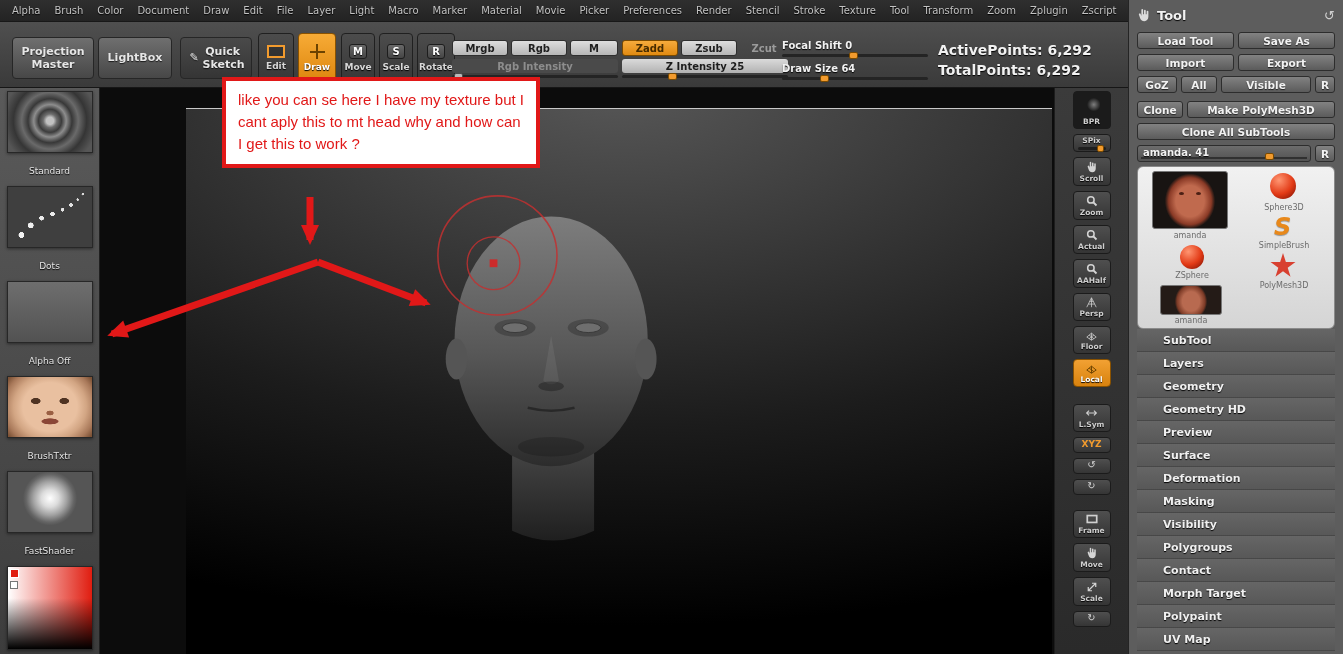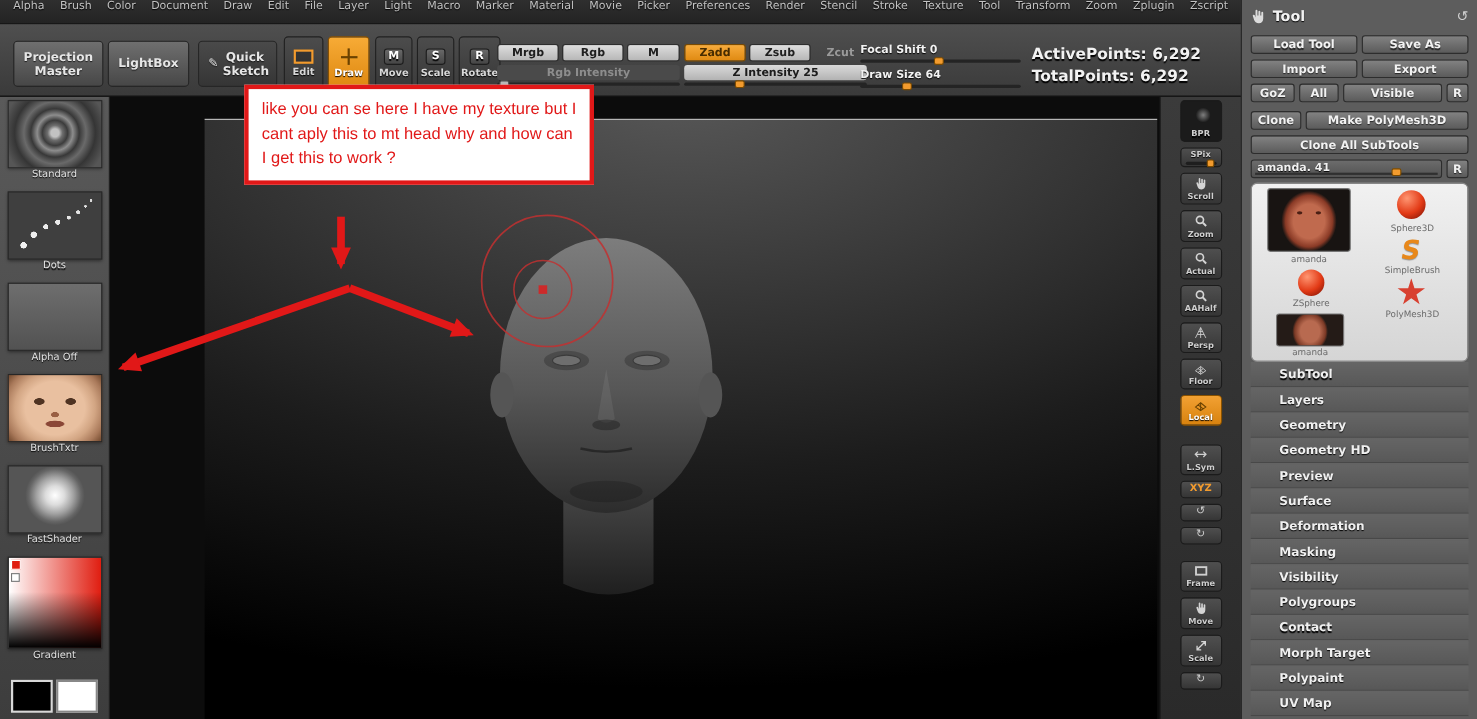--- a/index.html
+++ b/index.html
@@ -2,21 +2,21 @@
 <html><head>
 <meta charset="utf-8">
 <style>
   *{box-sizing:border-box;margin:0;padding:0}
   html,body{width:1343px;height:654px;overflow:hidden;background:#141414;
     font-family:"DejaVu Sans","Liberation Sans",sans-serif}
   .app{position:relative;width:1343px;height:654px;display:flex}
   .main-col{width:1128px;display:flex;flex-direction:column;min-width:0}
 
   
-  .menubar{height:22px;background:linear-gradient(#2f2f2f,#232323);display:flex;align-items:flex-start;
+  .menubar{height:22px;background:linear-gradient(#2f2f2f,#232323);display:flex;align-items:center;
     padding:0 12px;gap:14px;border-bottom:1px solid #181818;white-space:nowrap;overflow:hidden}
   .menu-item{font-size:10px;color:#c2c2c2;text-shadow:0 1px 1px #000;cursor:pointer}
 
   
   .topbar{height:66px;background:linear-gradient(#4f4f4f,#3a3a3a);position:relative;border-bottom:1px solid #161616}
   .raised{position:absolute;background:linear-gradient(#6f6f6f,#474747);border:1px solid #262626;border-radius:4px;
     color:#e6e6e6;font-weight:bold;text-shadow:0 1px 1px rgba(0,0,0,.7);
     display:flex;align-items:center;justify-content:center;text-align:center;font-size:11px;line-height:1.2;cursor:pointer}
   .mode-btn{position:absolute;background:linear-gradient(#4c4c4c,#373737);border:1px solid #202020;border-radius:4px;
     color:#d8d8d8;display:flex;flex-direction:column;align-items:center;justify-content:center;gap:3px;
@@ -44,21 +44,21 @@
   .pts{position:absolute;font-size:14px;font-weight:bold;color:#f2f2f2;text-shadow:0 1px 1px #000;white-space:nowrap}
 
   
   .content{flex:1;display:flex;min-height:0}
 
   
   .sidebar{width:100px;background:linear-gradient(#5a5a5a,#3d3d3d);border-right:1px solid #202020;
     display:flex;flex-direction:column;align-items:center;padding-top:3px;gap:10px;overflow:hidden}
   .sb-item{display:flex;flex-direction:column;align-items:center;cursor:pointer}
   .sb-thumb{width:86px;height:62px;border:1px solid #272727;box-shadow:0 1px 3px rgba(0,0,0,.45)}
-  .sb-label{font-size:9px;color:#e4e4e4;text-shadow:0 1px 1px #000;margin-top:1px}
+  .sb-label{font-size:9px;color:#e4e4e4;text-shadow:0 1px 1px #000;margin-top:13px}
   .th-standard{background:#5a5a5a radial-gradient(circle at 50% 48%, #c2c2c2 0 7%, #6e6e6e 13%, #3c3c3c 22%, #8d8d8d 31%, #383838 42%, #6a6a6a 54%, #353535 70%, #565656 90%)}
   .th-dots{background-color:#3f3f3f;background-image:
     radial-gradient(circle 5px at 16% 80%, #f2f2f2 0 55%, transparent 62%),
     radial-gradient(circle 5px at 27% 64%, #efefef 0 55%, transparent 62%),
     radial-gradient(circle 4px at 40% 52%, #ececec 0 55%, transparent 62%),
     radial-gradient(circle 4px at 53% 45%, #eaeaea 0 55%, transparent 62%),
     radial-gradient(circle 3px at 65% 38%, #e6e6e6 0 55%, transparent 64%),
     radial-gradient(circle 3px at 75% 30%, #e2e2e2 0 55%, transparent 64%),
     radial-gradient(circle 2px at 83% 21%, #dedede 0 55%, transparent 68%),
     radial-gradient(circle 2px at 89% 12%, #dadada 0 55%, transparent 68%)}

